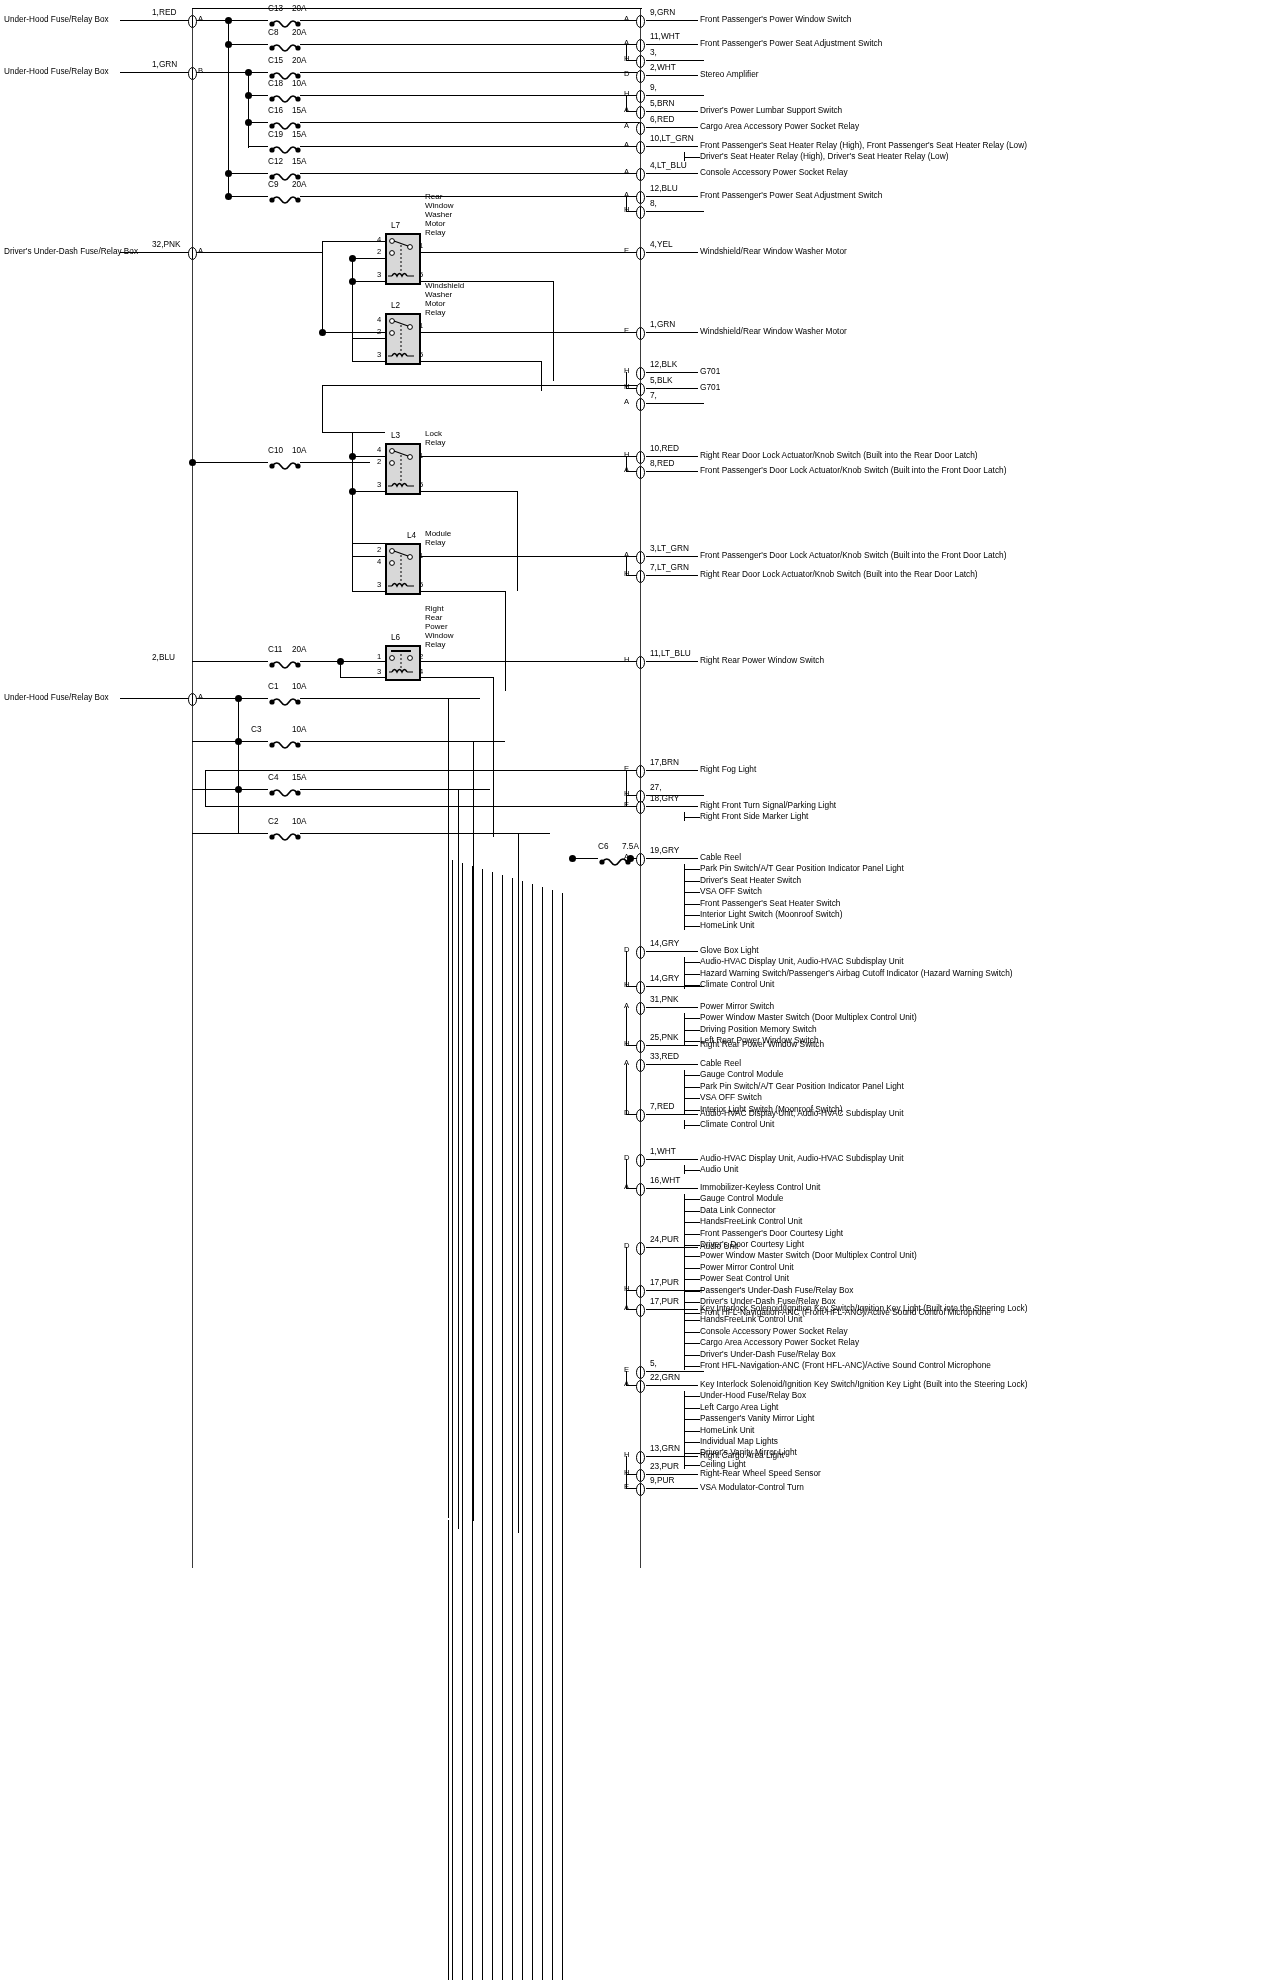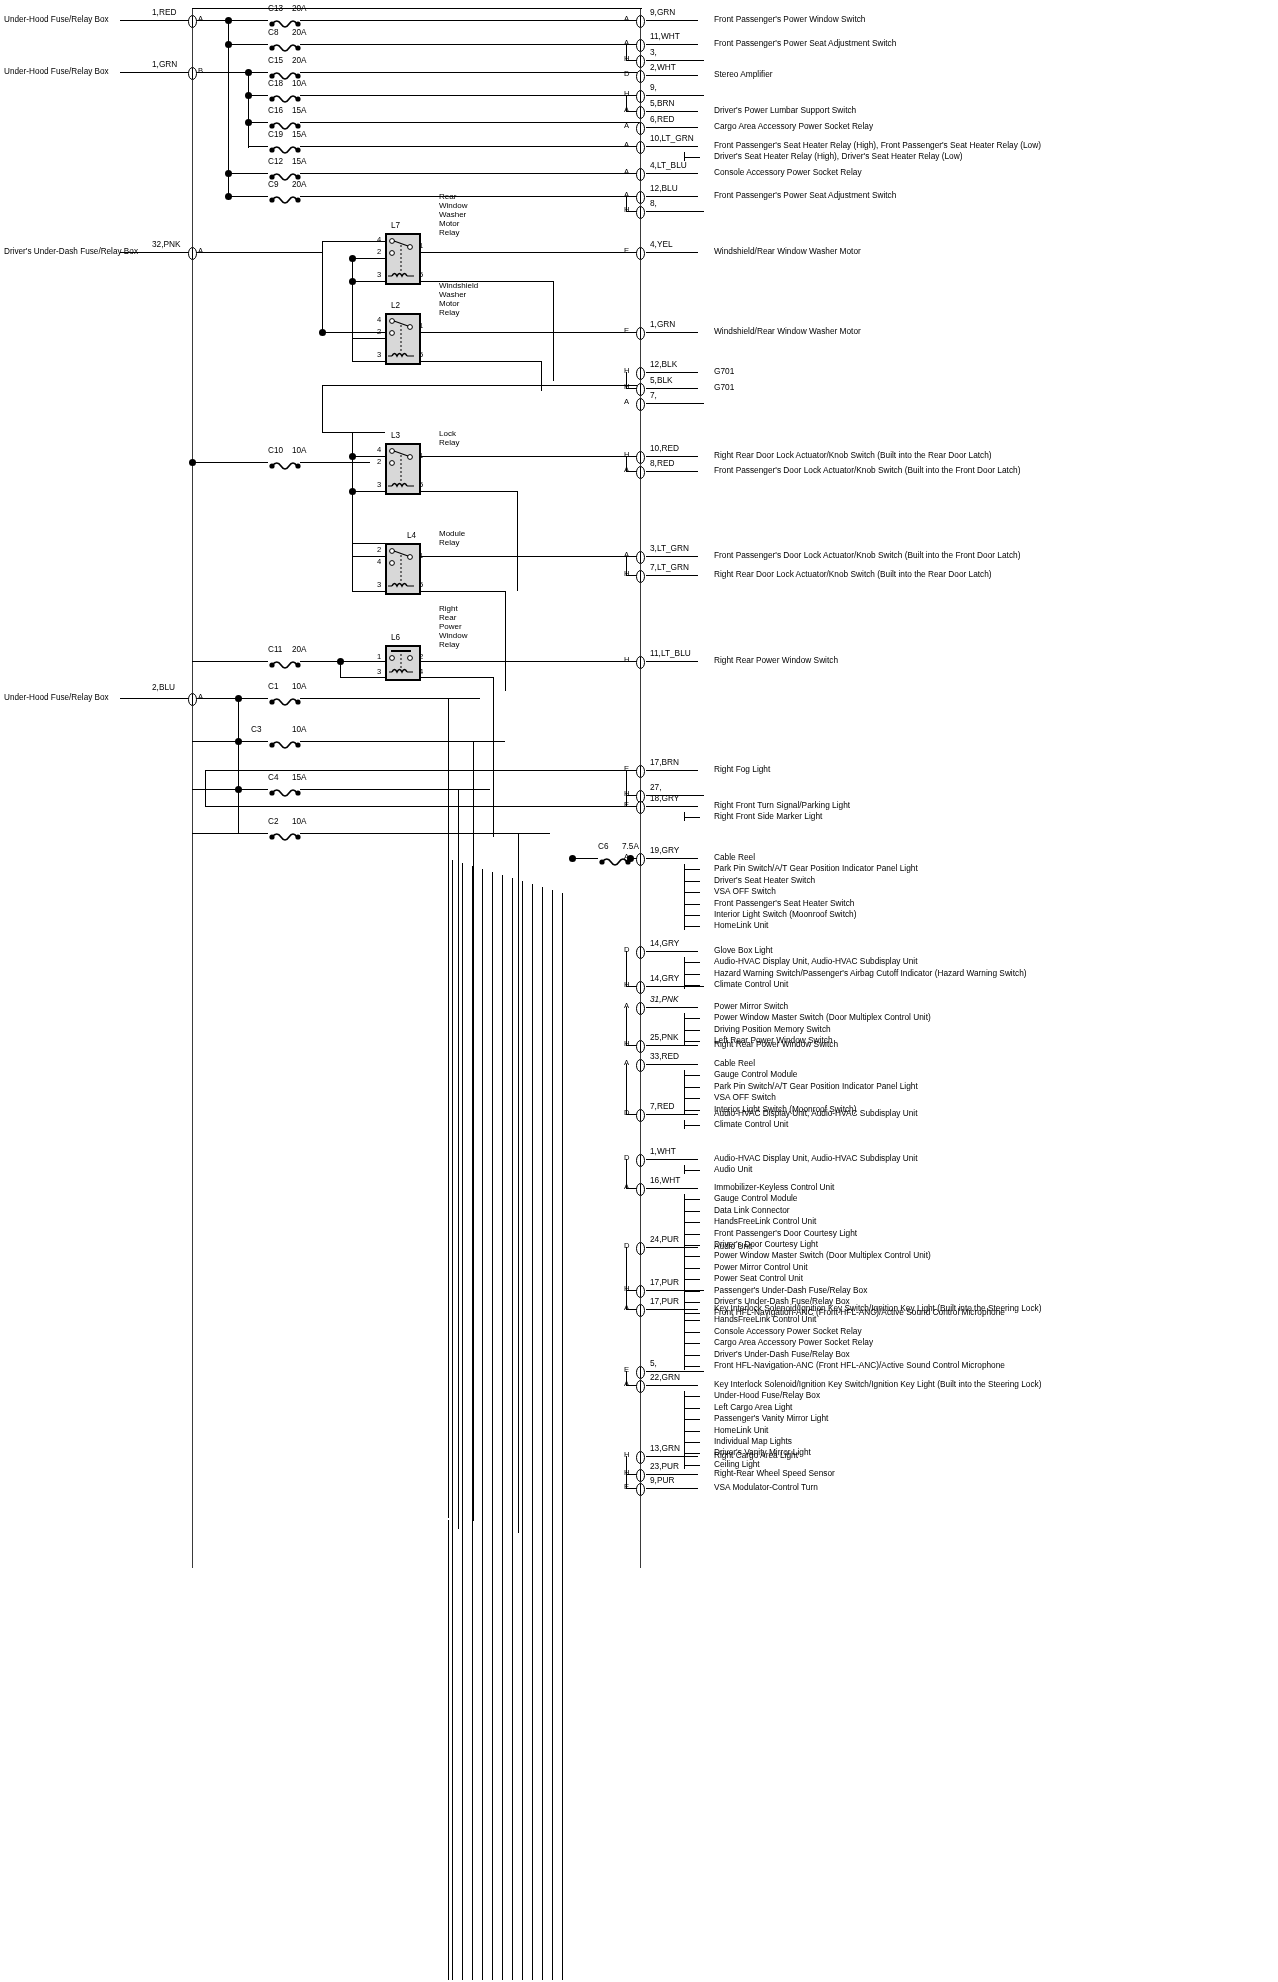--- a/index.html
+++ b/index.html
@@ -8,21 +8,21 @@
   .ln{position:absolute;background:#000;}
   .h{height:1px;}
   .v{width:1px;}
   .dot{position:absolute;width:7px;height:7px;border-radius:50%;background:#000;}
   .txt{position:absolute;white-space:nowrap;color:#000;font-size:8.5px;line-height:9.5px;}
   .t7{font-size:7.6px;line-height:8.6px;}
   .t8{font-size:8.2px;line-height:9.2px;}
   .fuse{position:absolute;width:34px;height:10px;}
   .cn{position:absolute;width:9px;height:13px;}
   .relay{position:absolute;border:2px solid #000;background:#d8d8d8;}
-  .stack{position:absolute;font-size:8.3px;line-height:11.4px;color:#000;white-space:nowrap;margin-left:14px;}
+  .stack{position:absolute;font-size:8.3px;line-height:11.4px;color:#000;white-space:nowrap;}
   .stack div{height:11.4px;}
   .pin{position:absolute;font-size:7.6px;color:#000;}
   .wire-lab{position:absolute;font-size:8.3px;color:#000;white-space:nowrap;}
   .grp{position:absolute;}
 </style>
 </head>
 <body>
 
 <div id="sheet">
 
@@ -220,21 +220,21 @@
         <div class="wire-lab" style="left: 152px; top: 239px;">32,PNK</div>
         <div class="cn" style="left: 187.5px; top: 245.5px;"><svg width="9" height="13" viewBox="0 0 9 13">
             <ellipse cx="4.5" cy="6.5" rx="4" ry="6" fill="#fff" stroke="#000" stroke-width="1"></ellipse>
             <line x1="4.5" y1="1" x2="4.5" y2="12" stroke="#000" stroke-width="1"></line>
           </svg></div>
         <div class="txt t7" style="left: 198px; top: 247px;">A</div>
       </div>
       <div class="grp">
         <div class="txt t8" style="left: 4px; top: 693px;">Under-Hood Fuse/Relay Box</div>
         <div class="ln h" style="left: 120px; top: 698px; width: 72px;"></div>
-        <div class="wire-lab" style="left: 152px; top: 682px;">2,BLU</div>
+        <div class="wire-lab" style="left: 152px; top: 652px;">2,BLU</div>
         <div class="cn" style="left: 187.5px; top: 691.5px;"><svg width="9" height="13" viewBox="0 0 9 13">
             <ellipse cx="4.5" cy="6.5" rx="4" ry="6" fill="#fff" stroke="#000" stroke-width="1"></ellipse>
             <line x1="4.5" y1="1" x2="4.5" y2="12" stroke="#000" stroke-width="1"></line>
           </svg></div>
         <div class="txt t7" style="left: 198px; top: 693px;">A</div>
       </div>
     </div>
   <div id="layer-fuses">
       <div class="grp">
         <div class="txt t8" style="left: 268px; top: 4px;">C13</div>
@@ -827,21 +827,21 @@
         <div class="txt t7" style="left: 624px; top: 981px;">H</div>
         <div class="wire-lab" style="left: 650px; top: 973px;">14,GRY</div>
         <div class="ln h" style="left: 646px; top: 986px; width: 58px;"></div>
       </div>
       <div class="grp">
         <div class="cn" style="left: 635.5px; top: 1000.5px;"><svg width="9" height="13" viewBox="0 0 9 13">
             <ellipse cx="4.5" cy="6.5" rx="4" ry="6" fill="#fff" stroke="#000" stroke-width="1"></ellipse>
             <line x1="4.5" y1="1" x2="4.5" y2="12" stroke="#000" stroke-width="1"></line>
           </svg></div>
         <div class="txt t7" style="left: 624px; top: 1002px;">A</div>
-        <div class="wire-lab" style="left: 650px; top: 994px; font-style: italic;">31,PNK</div>
+        <div class="wire-lab" style="left: 650px; top: 994px;">31,PNK</div>
         <div class="ln h" style="left: 646px; top: 1007px; width: 52px;"></div>
         <div class="stack" style="left: 700px; top: 1001px;">
           <div>Power Mirror Switch</div>
           <div>Power Window Master Switch (Door Multiplex Control Unit)</div>
           <div>Driving Position Memory Switch</div>
           <div>Left Rear Power Window Switch</div>
         </div>
         <div class="ln v" style="left: 684px; top: 1013px; height: 32.2px;"></div>
         <div class="ln h" style="left: 684px; top: 1018.4px; width: 16px;"></div>
         <div class="ln h" style="left: 684px; top: 1029.8px; width: 16px;"></div>

